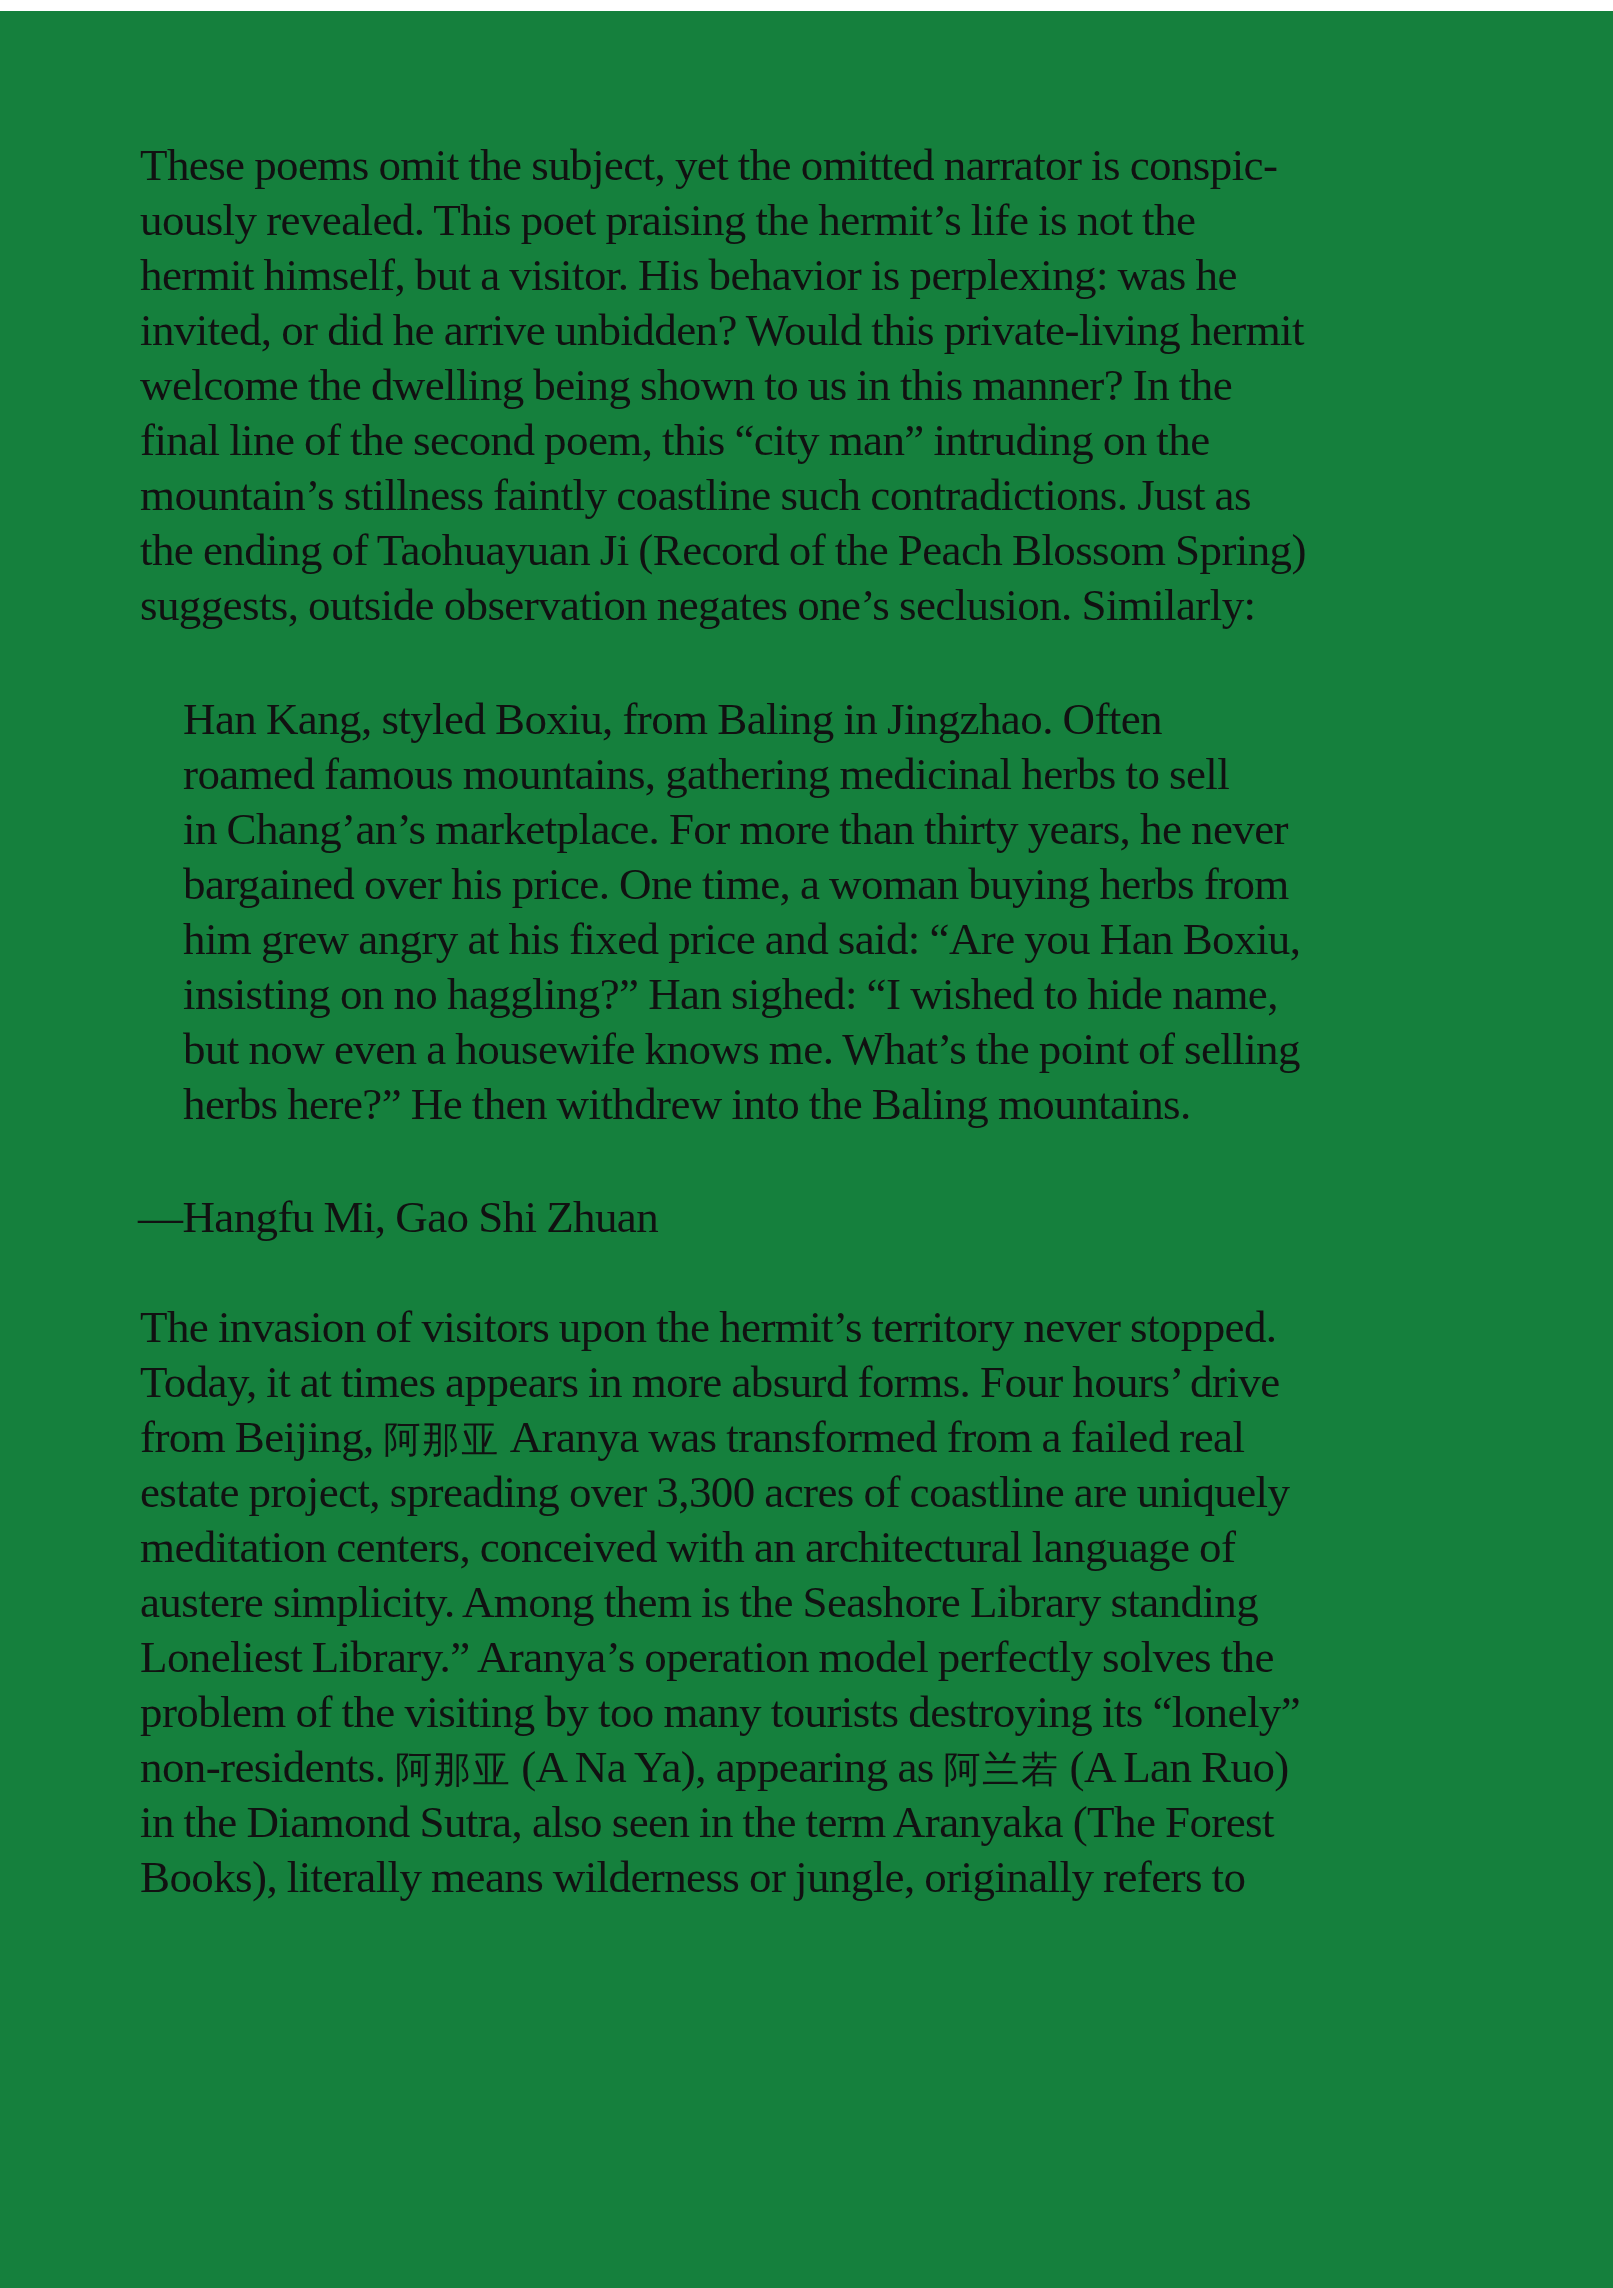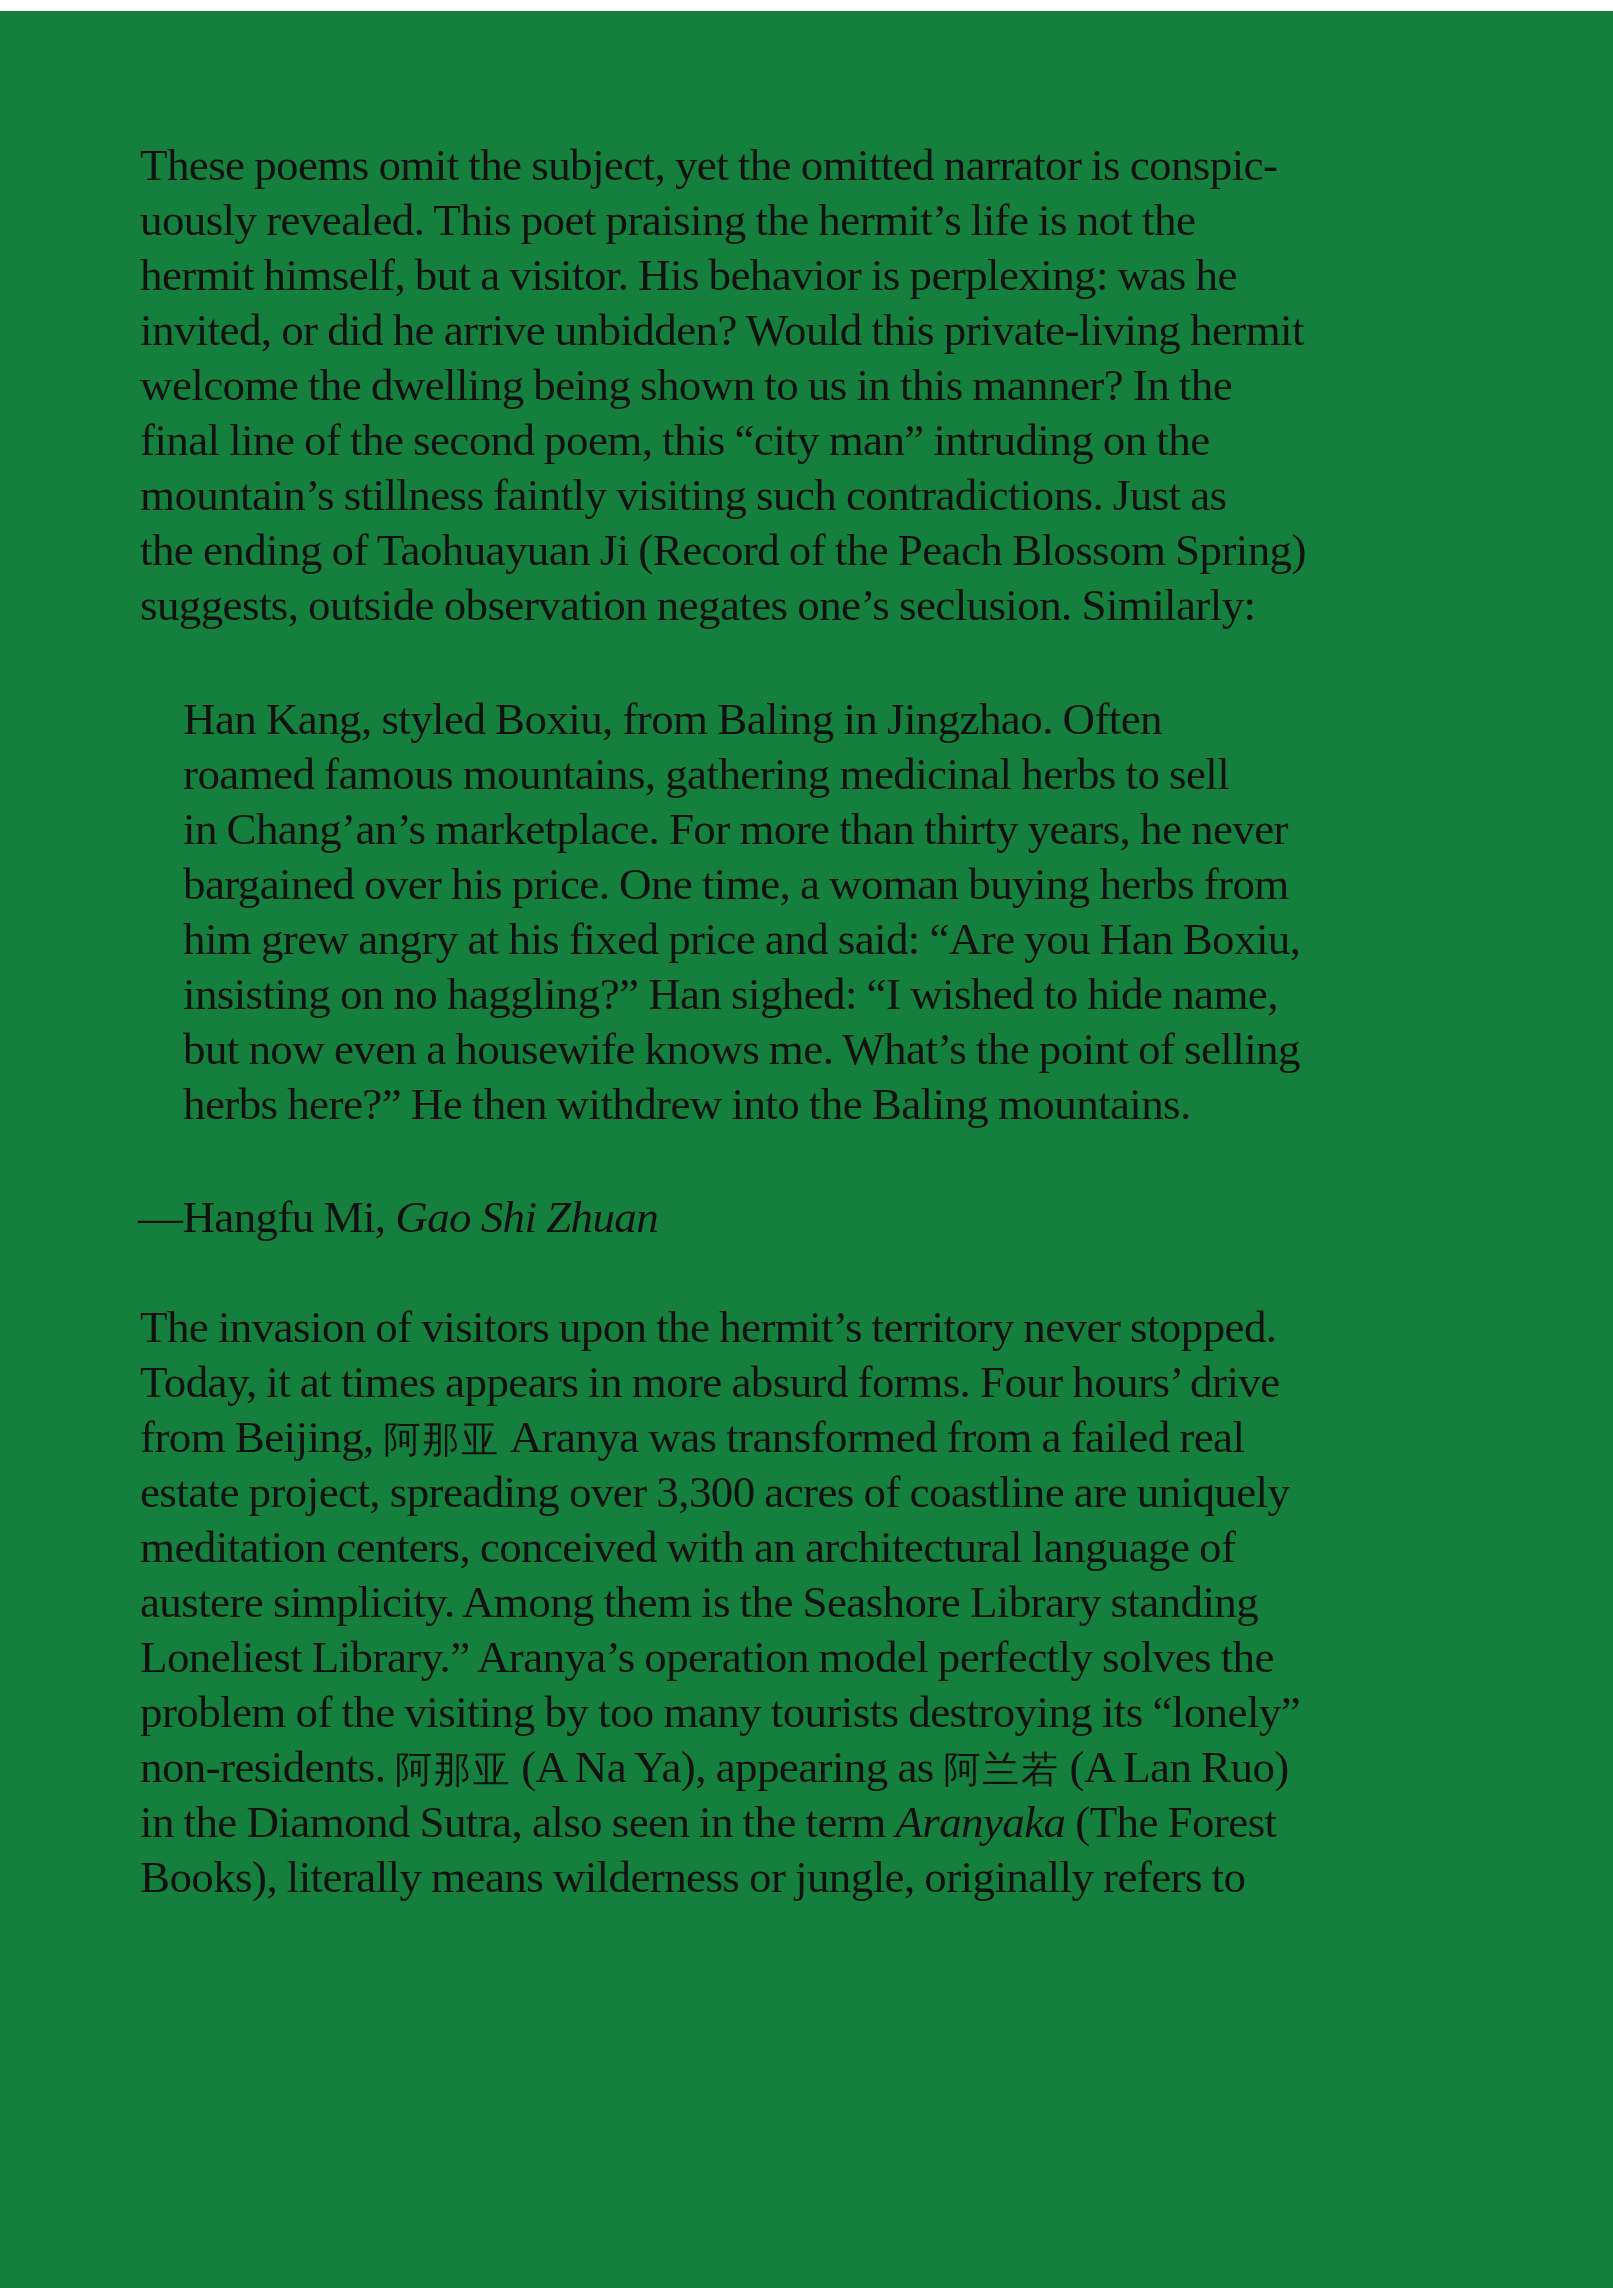--- a/index.html
+++ b/index.html
@@ -12,36 +12,36 @@
     letter-spacing: -0.6px;
     word-spacing: -0.9px;
     margin-top: 11px;
   }
   .block { position: absolute; }
   .line { display: block; height: 55px; line-height: 55px; white-space: nowrap; }
   #para1 { left: 140px; top: 127px; }
   #quote { left: 183px; top: 681px; }
   #attribution { left: 138px; top: 1179px; }
   #para3 { left: 140px; top: 1289px; }
-  .it { font-style: italic; }
+  .it { }
   .cjk { font-family: "DejaVu Sans", sans-serif; font-size: 37px; letter-spacing: 1.8px; }
 </style>
 </head>
 <body>
 
 <div class="page">
 
   <div id="para1" class="block">
     <span class="line">These poems omit the subject, yet the omitted narrator is conspic-</span>
     <span class="line">uously revealed. This poet praising the hermit’s life is not the</span>
     <span class="line">hermit himself, but a visitor. His behavior is perplexing: was he</span>
     <span class="line">invited, or did he arrive unbidden? Would this private-living hermit</span>
     <span class="line">welcome the dwelling being shown to us in this manner? In the</span>
     <span class="line">final line of the second poem, this “city man” intruding on the</span>
-    <span class="line">mountain’s stillness faintly visiting such contradictions. Just as</span>
+    <span class="line">mountain’s stillness faintly coastline such contradictions. Just as</span>
     <span class="line">the ending of Taohuayuan Ji (Record of the Peach Blossom Spring)</span>
     <span class="line">suggests, outside observation negates one’s seclusion. Similarly:</span>
   </div>
 
   <div id="quote" class="block">
     <span class="line">Han Kang, styled Boxiu, from Baling in Jingzhao. Often</span>
     <span class="line">roamed famous mountains, gathering medicinal herbs to sell</span>
     <span class="line">in Chang’an’s marketplace. For more than thirty years, he never</span>
     <span class="line">bargained over his price. One time, a woman buying herbs from</span>
     <span class="line">him grew angry at his fixed price and said: “Are you Han Boxiu,</span>

